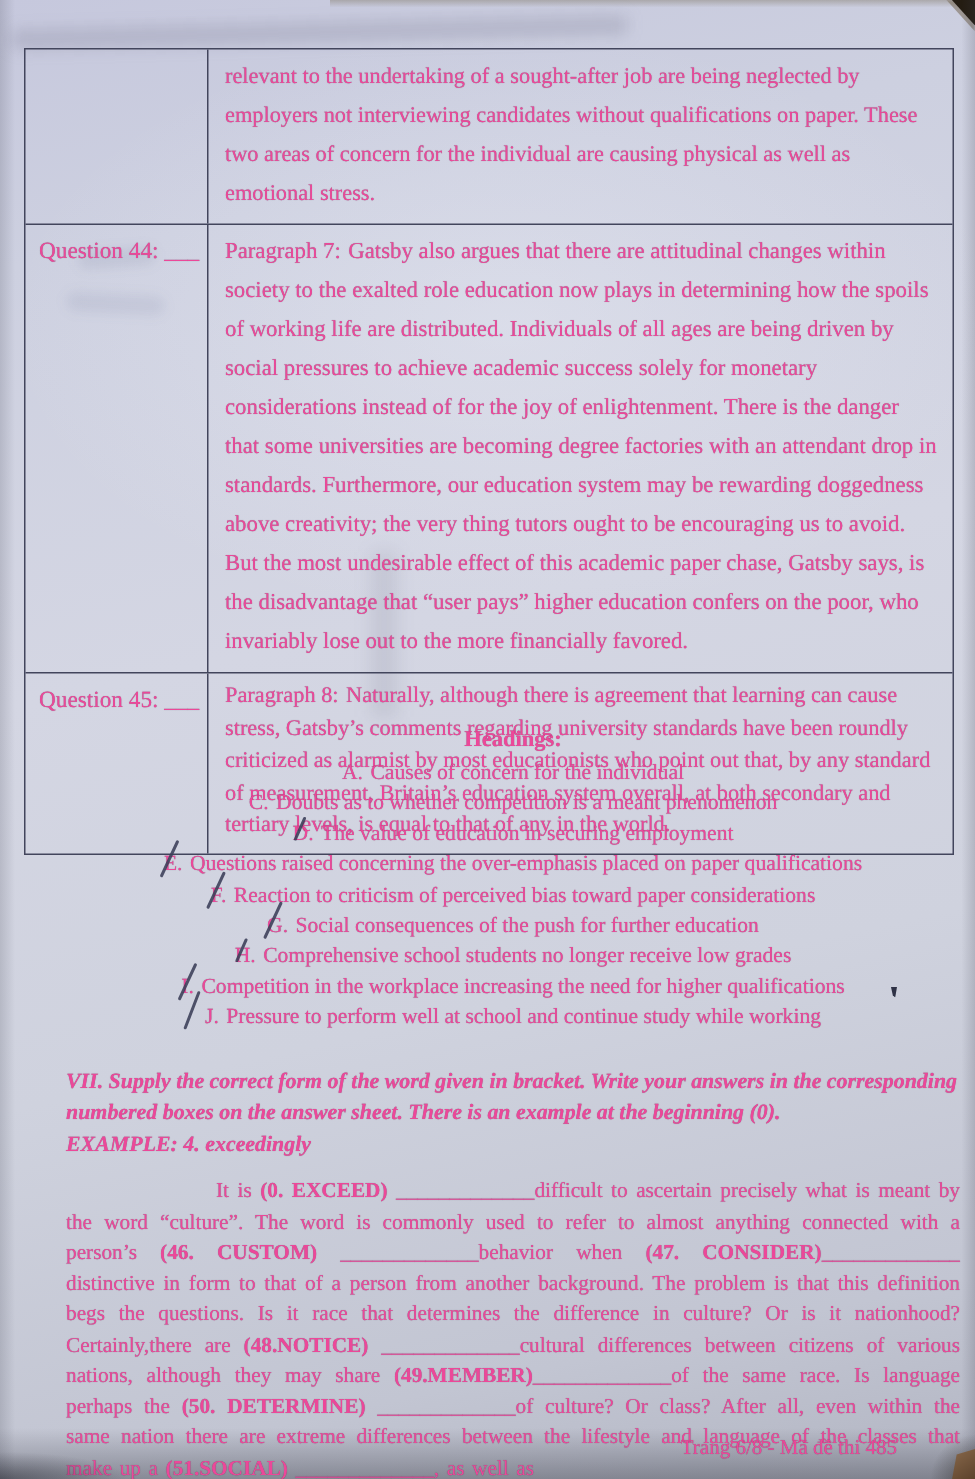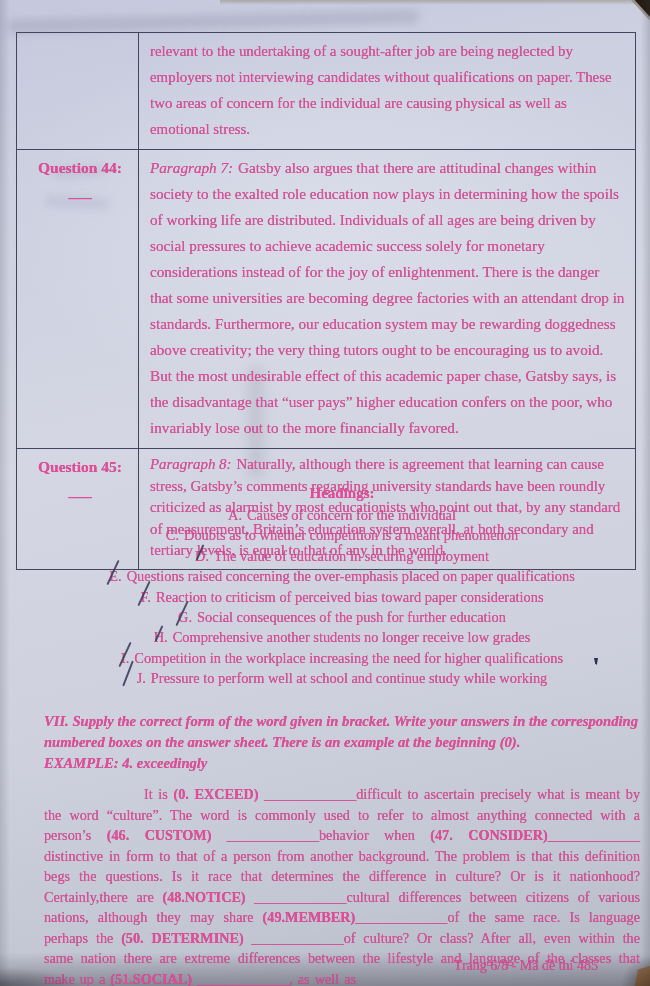--- a/index.html
+++ b/index.html
@@ -45,33 +45,33 @@
   .ghost1{position:absolute;left:52px;top:166px;width:52px;height:12px;border-radius:6px;
     background:rgba(72,80,118,.10);filter:blur(4px);transform:rotate(-4deg);}
   .ghost2{position:absolute;left:44px;top:196px;width:66px;height:13px;border-radius:7px;
     background:rgba(72,80,118,.09);filter:blur(4px);transform:rotate(3deg);}
   .crease{position:absolute;left:248px;top:368px;width:16px;height:110px;
     background:rgba(86,88,110,.13);filter:blur(6px);}
 
   
   .ink{color:#ec4899;text-shadow:0 0 .5px rgba(38,42,62,.55);}
   .bseg{font-weight:bold;}
-  .iseg{font-style:italic;}
+  .iseg{}
   .iseg:not(:empty){margin-right:5px;}
 
   
   .doc-table{
     position:absolute;left:16px;top:32px;width:618px;
     border:1.6px solid #42455c;
   }
   .t-row{display:grid;grid-template-columns:122px 1fr;}
   .t-row + .t-row{border-top:1.5px solid #42455c;}
   .t-label{
     border-right:1.5px solid #42455c;
-    padding:6px 4px 0 9px;font-weight:bold;font-size:15.5px;line-height:24px;text-align:center;
+    padding:6px 4px 0 9px;font-weight:normal;font-size:15.5px;line-height:24px;
   }
   .t-para{padding:5px 10px 7px 11px;font-size:15.2px;line-height:26px;text-align:left;}
   .t-row.r0 .t-para{min-height:66px;font-size:14.9px;line-height:26px;}
   .t-row.r1 .t-para{min-height:237px;}
   .t-row.r2 .t-para{min-height:96px;line-height:21.6px;font-size:14.9px;}
 
   
   .headings{position:absolute;left:46px;top:483px;width:592px;text-align:center;}
   .h-title{font-weight:bold;font-size:15px;line-height:20px;margin-bottom:2px;}
   .h-row{font-size:14.4px;line-height:20.4px;white-space:nowrap;}
@@ -136,21 +136,21 @@
   </div>
 
   <div class="headings ink">
     <div class="h-title">Headings:</div>
     <div class="h-row"><span class="h-letter">A.</span><span>Causes of concern for the individual</span></div>
     <div class="h-row"><span class="h-letter">C.</span><span>Doubts as to whether competition is a meant phenomenon</span></div>
     <div class="h-row"><span class="h-letter pen pen-letter">D.</span><span>The value of education in securing employment</span></div>
     <div class="h-row"><span class="h-letter pen pen-letter-long">E.</span><span>Questions raised concerning the over-emphasis placed on paper qualifications</span></div>
     <div class="h-row"><span class="h-letter pen pen-letter-long">F.</span><span>Reaction to criticism of perceived bias toward paper considerations</span></div>
     <div class="h-row"><span class="h-letter pen pen-letter-long">G.</span><span>Social consequences of the push for further education</span></div>
-    <div class="h-row"><span class="h-letter pen pen-letter">H.</span><span>Comprehensive another students no longer receive low grades</span></div>
+    <div class="h-row"><span class="h-letter pen pen-letter">H.</span><span>Comprehensive school students no longer receive low grades</span></div>
     <div class="h-row"><span class="h-letter pen pen-letter-long">I.</span><span>Competition in the workplace increasing the need for higher qualifications</span></div>
     <div class="h-row"><span class="h-letter pen pen-margin">J.</span><span>Pressure to perform well at school and continue study while working</span></div>
   </div>
 
   <span class="pen-dot"></span>
 
   <div class="sec7 ink">
     <div class="s7-instr">VII. Supply the correct form of the word given in bracket. Write your answers in the corresponding numbered boxes on the answer sheet. There is an example at the beginning (0).</div>
     <div class="s7-example">EXAMPLE: 4. exceedingly</div>
   </div>

